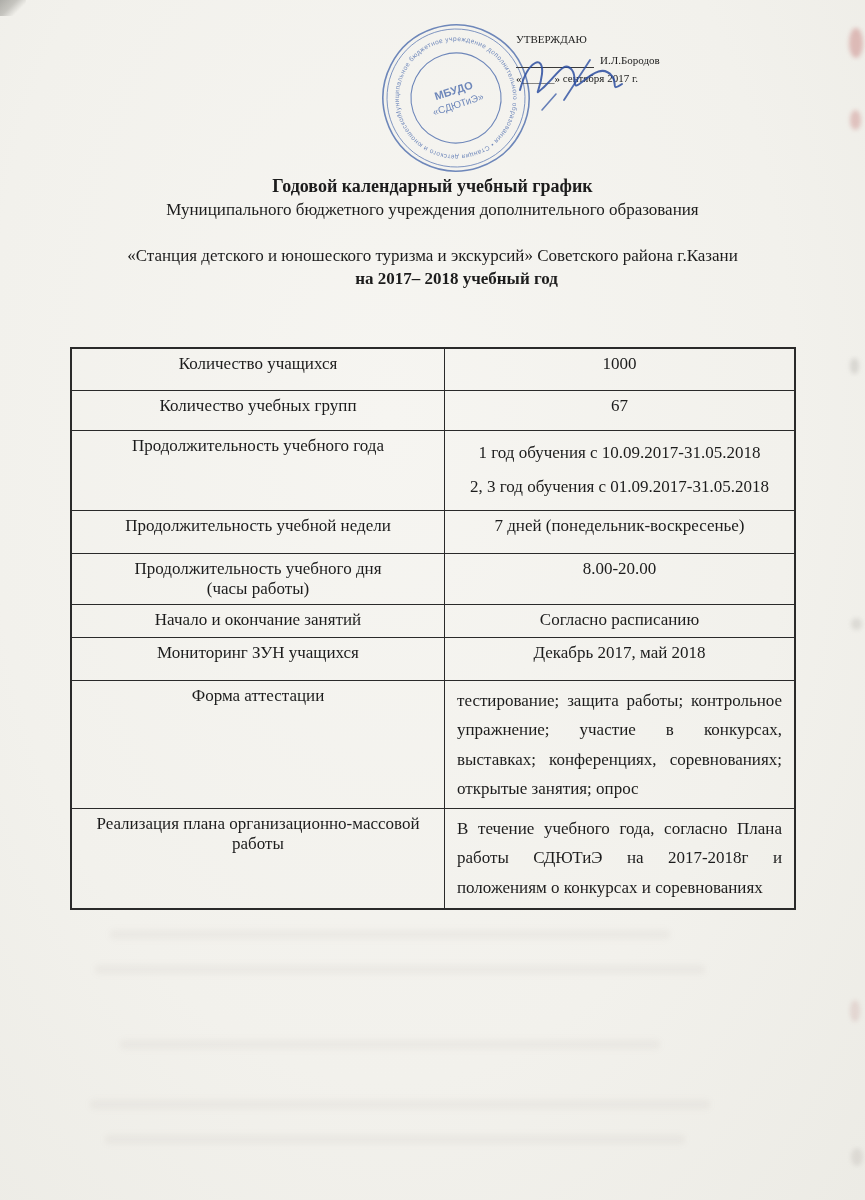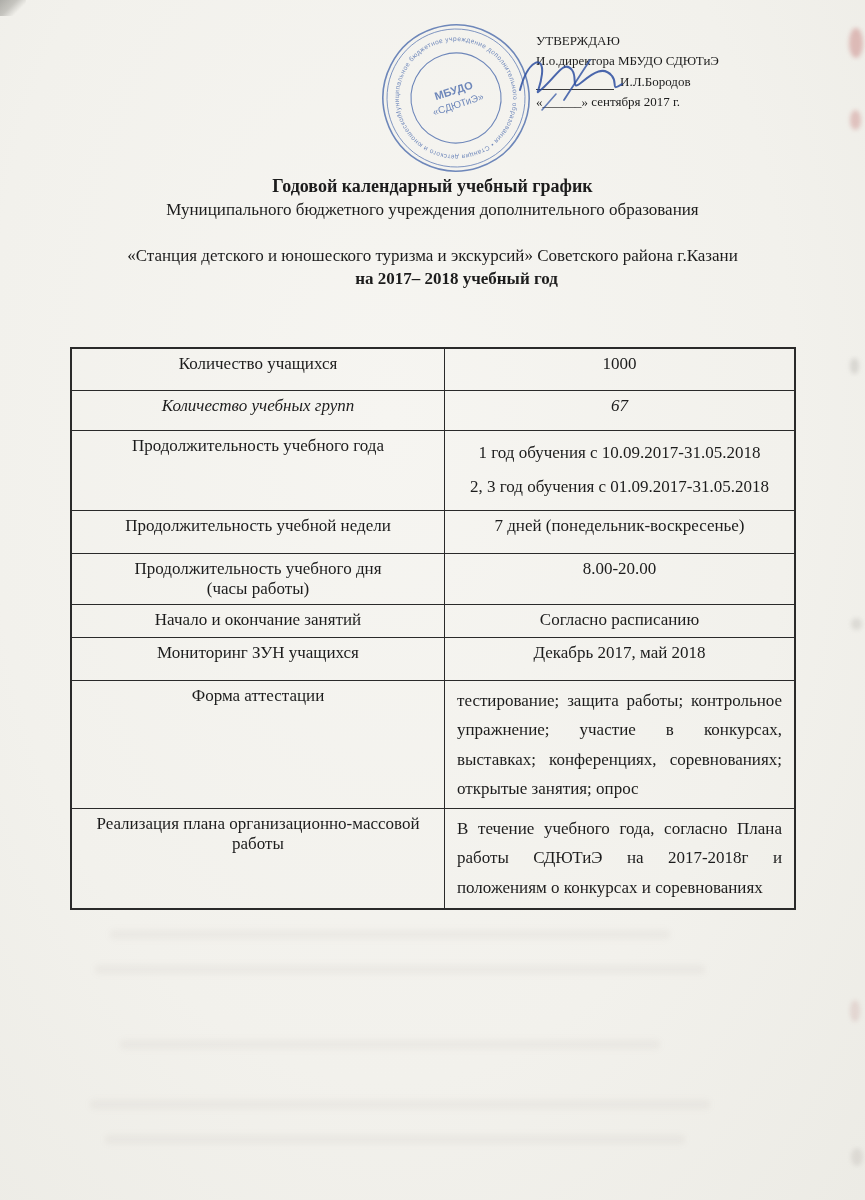--- a/index.html
+++ b/index.html
@@ -22,22 +22,22 @@
   .ea1{right:2px;top:28px;width:14px;height:30px;background:rgba(186,88,88,.35);}
   .ea2{right:4px;top:110px;width:11px;height:20px;background:rgba(186,88,88,.30);}
   .ea3{right:6px;top:358px;width:9px;height:16px;background:rgba(130,128,124,.22);}
   .ea4{right:3px;top:618px;width:11px;height:12px;background:rgba(140,135,130,.20);}
   .ea5{right:5px;top:1000px;width:10px;height:22px;background:rgba(175,110,110,.18);}
   .ea6{right:2px;top:1148px;width:12px;height:18px;background:rgba(150,140,135,.18);}
   .bleed{position:absolute;height:9px;background:rgba(120,110,100,.06);filter:blur(3px);border-radius:4px;}
 
   
   .approval{
-    position:absolute;left:536px;top:32px;width:300px;
-    font-size:13px;line-height:1.32;
+    position:absolute;left:516px;top:32px;width:300px;
+    font-size:11px;line-height:1.32;
   }
   .approval div{margin-bottom:3px;}
   .sig-row{display:flex;align-items:flex-end;}
   .sig-blank{display:inline-block;width:78px;border-bottom:1px solid #3a3a3a;height:17px;margin-right:6px;}
 
   
   .signature{position:absolute;left:512px;top:48px;width:140px;height:64px;pointer-events:none;}
 
   
   .stamp{
@@ -62,21 +62,21 @@
     border:2px solid #2a2a2a;
   }
   table.main td{
     border:1.5px solid #2a2a2a;
     vertical-align:top;
     padding:5px 10px;
     white-space:pre-line;
   }
   td.lbl{width:352px;text-align:center;}
   td.val{text-align:center;}
-  tr.r1{height:42px;} tr.r2{height:40px;font-style:italic;} tr.r3{height:76px;}
+  tr.r1{height:42px;} tr.r2{height:40px;} tr.r3{height:76px;}
   tr.r4{height:43px;} tr.r5{height:44px;padding-left:24px;} tr.r6{height:33px;}
   tr.r7{height:43px;} tr.r8{height:107px;} tr.r9{height:100px;}
   tr.r3 td.val{line-height:2.05;}
   tr.r8 td.val, tr.r9 td.val{
     text-align:justify;line-height:1.72;padding:5px 12px;
     text-align-last:left;
   }
 </style>
 </head>
 <body>
@@ -105,21 +105,20 @@
     <circle cx="88" cy="84" r="45" fill="none" stroke="#3b5ea6" stroke-width="1.1"></circle>
     <text fill="#3b5ea6" font-size="6.6" letter-spacing="0.4" font-family="Liberation Sans, sans-serif">
       <textPath href="#stampRing">Муниципальное бюджетное учреждение дополнительного образования • Станция детского и юношеского туризма и экскурсий •</textPath>
     </text>
     <text x="88" y="80" text-anchor="middle" fill="#3b5ea6" font-size="11" font-weight="bold" font-family="Liberation Sans, sans-serif">МБУДО</text>
     <text x="88" y="94" text-anchor="middle" fill="#3b5ea6" font-size="10" font-family="Liberation Sans, sans-serif">«СДЮТиЭ»</text>
   </svg>
 
   <div class="approval">
     <div>УТВЕРЖДАЮ</div>
-    <div>И.о.директора МБУДО СДЮТиЭ</div>
     <div class="sig-row">
       <span class="sig-blank"></span>
       <span>И.Л.Бородов</span>
     </div>
     <div>«______» сентября 2017 г.</div>
   </div>
 
   <svg class="signature" viewBox="0 0 140 64">
     <path d="M8,42 C16,12 32,6 30,26 C28,44 20,50 33,38 C46,26 52,12 60,22 C66,30 58,44 70,34 C82,24 92,18 100,28 C106,35 98,44 110,36" fill="none" stroke="#2b4ea0" stroke-width="2" stroke-linecap="round" opacity="0.85"></path>
     <path d="M52,52 L78,12" fill="none" stroke="#2b4ea0" stroke-width="1.8" stroke-linecap="round" opacity="0.8"></path>

